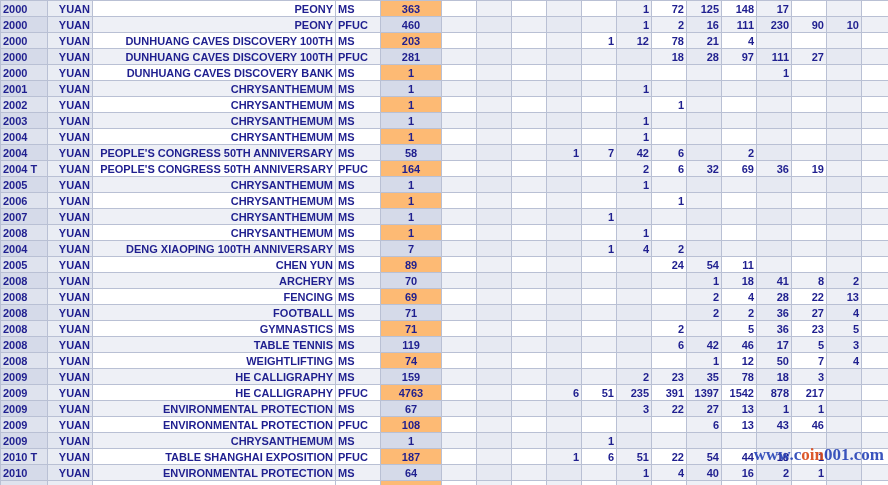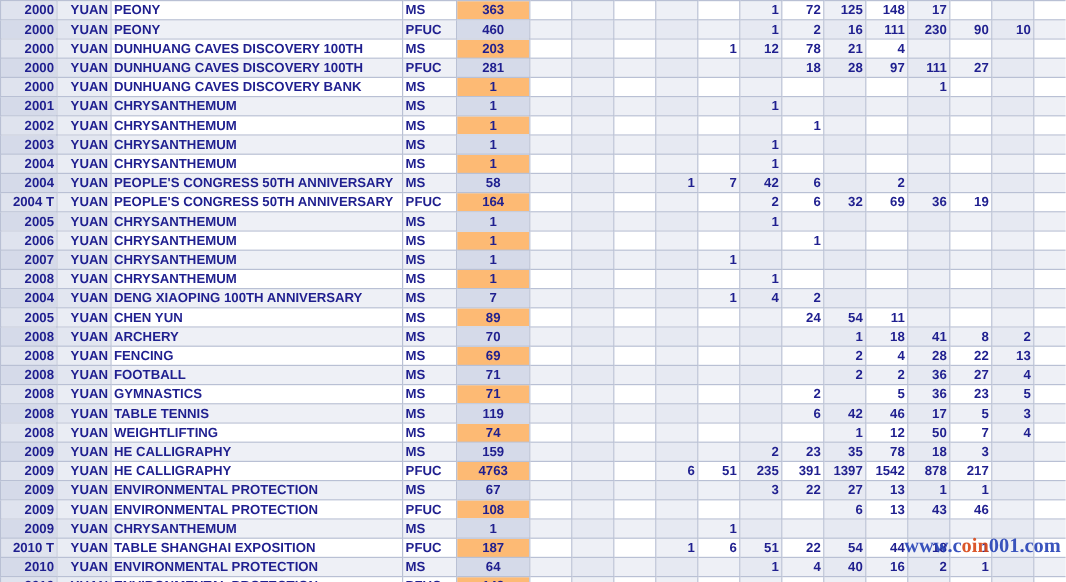--- a/index.html
+++ b/index.html
@@ -28,23 +28,23 @@
   table.grid td {
     border: 1px solid #b9c0d4;
     height: 15px;
     padding: 0 2px;
     white-space: nowrap;
     overflow: hidden;
     line-height: 14px;
     font-weight: bold;
   }
   
-  .c-year   { width: 42px;  text-align: right; background: #dfe3ee; }
+  .c-year   { width: 42px;  text-align: left; background: #dfe3ee; }
   .c-cur    { width: 40px;  text-align: right;   background: #eaedf4; }
-  .c-name   { width: 238px; text-align: left;   background: #ffffff; }
+  .c-name   { width: 238px; text-align: right;   background: #ffffff; }
   .c-type   { width: 40px;  text-align: left;   background: #ffffff; }
   .c-qty    { width: 56px;  text-align: center; background: #fdba74; }
   .c-n      { width: 30px;  text-align: right;  background: #ffffff; }
   .c-na     { width: 30px;  text-align: right;  background: #eef0f6; }
 
   tr.alt .c-name, tr.alt .c-type { background: #eef0f6; }
   tr.alt .c-year { background: #d5dae9; }
   tr.alt .c-cur  { background: #e2e6f0; }
   tr.alt .c-qty  { background: #d5dae9; }
   tr.alt .c-n    { background: #eef0f6; }

